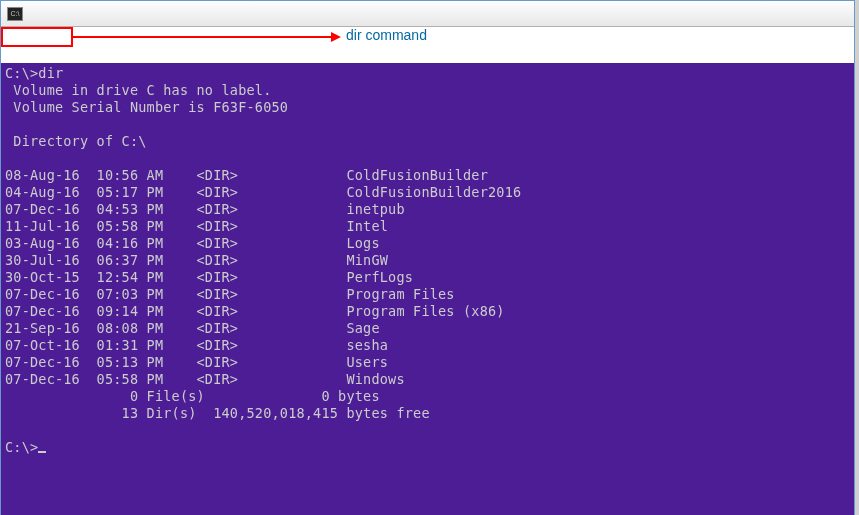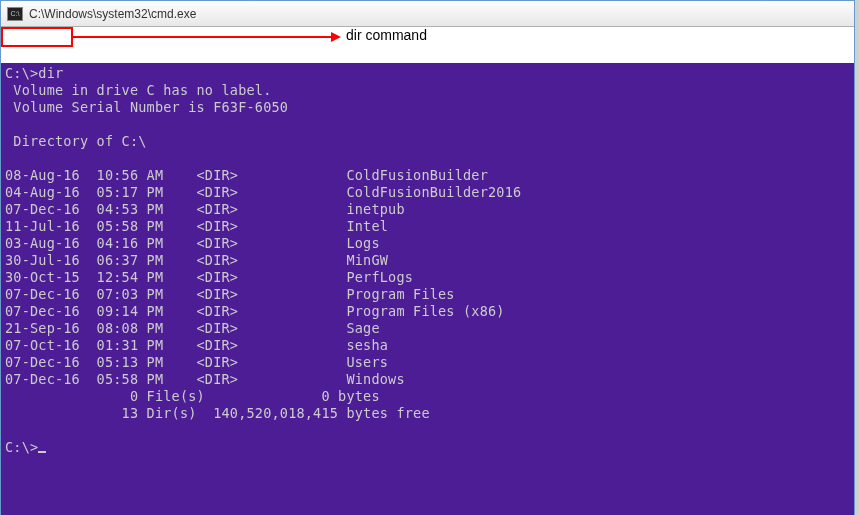--- a/index.html
+++ b/index.html
@@ -71,41 +71,40 @@
   }
   .arrow-head {
     position: absolute;
     width: 0; height: 0;
     border-top: 5px solid transparent;
     border-bottom: 5px solid transparent;
     border-left: 10px solid #ff0000;
   }
   .annotation {
     position: absolute;
-    color: #000000;
+    color: #0369a1;
     font-family: "Segoe UI", Arial, sans-serif;
     font-size: 14px;
   }
   .cursor {
     display: inline-block;
     width: 8px;
     height: 2px;
     background: #ccc;
     vertical-align: -1px;
   }
 </style>
 </head>
 <body>
 
 <div class="window">
   <div class="titlebar">
     <div class="icon-box">
         <span>C:\</span>
       </div>
-    <span>C:\Windows\system32\cmd.exe</span>
   </div>
 
   <div class="terminal"><span>C:\&gt;dir</span>
 <span> Volume in drive C has no label.</span>
 <span> Volume Serial Number is F63F-6050</span>
 
 <span> Directory of C:\</span>
 
 <div id="entries">08-Aug-16  10:56 AM    &lt;DIR&gt;             ColdFusionBuilder
 04-Aug-16  05:17 PM    &lt;DIR&gt;             ColdFusionBuilder2016

